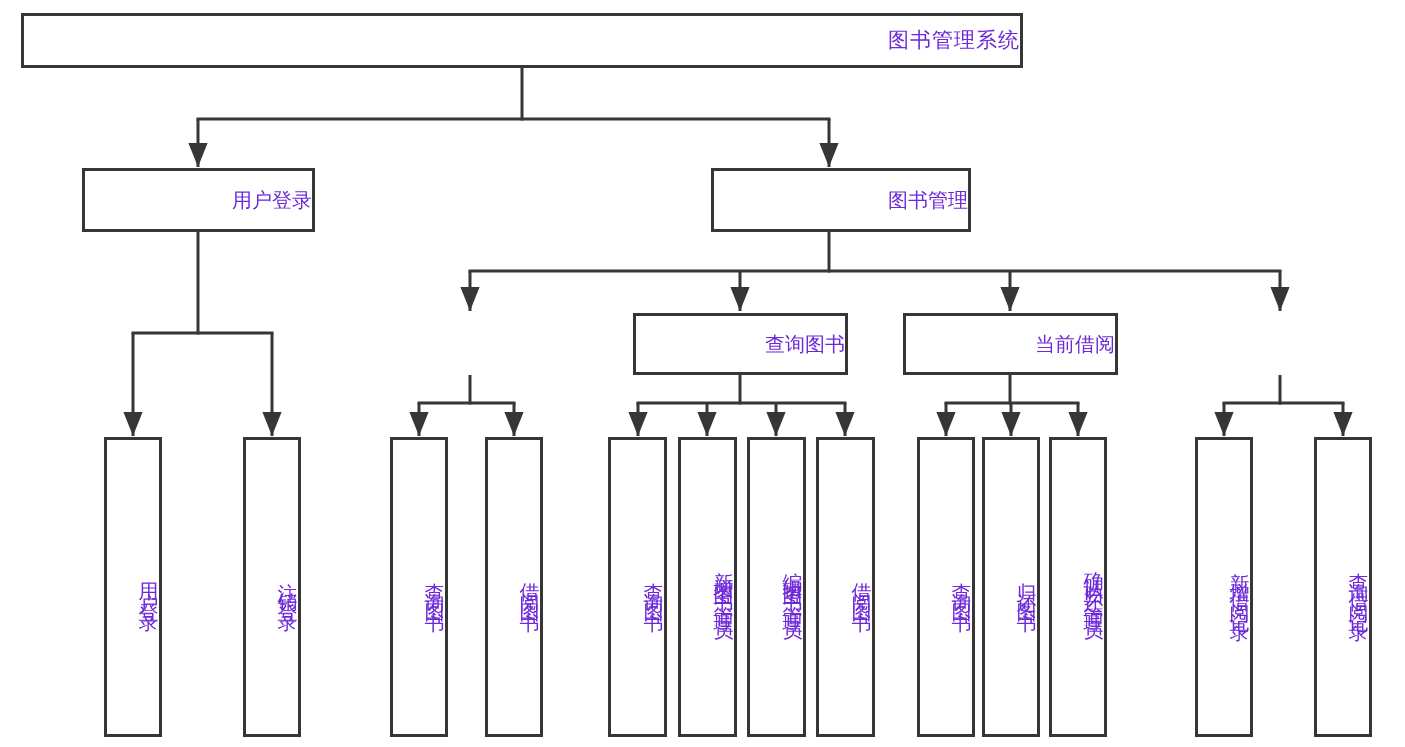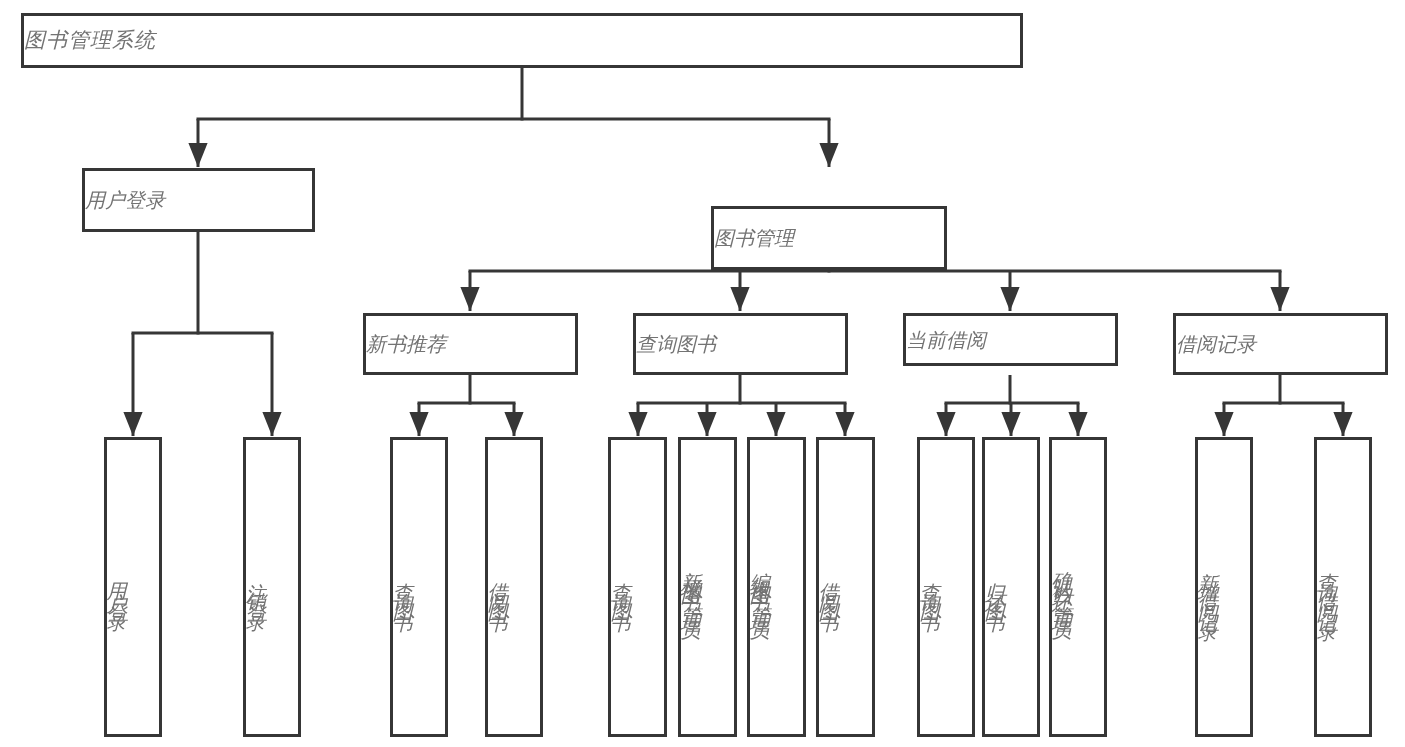--- a/index.html
+++ b/index.html
@@ -2,44 +2,44 @@
 <html><head>
 <meta charset="utf-8">
 <style>
   html,body{margin:0;padding:0;background:#fff;}
   .stage{
     position:relative;width:1405px;height:747px;background:#ffffff;
     font-family:"DejaVu Sans",sans-serif;overflow:hidden;
   }
   .box{
     position:absolute;box-sizing:border-box;border:3px solid #363636;background:#ffffff;
-    display:flex;align-items:center;justify-content:flex-start;
-    color:#737373;font-size:20px;line-height:1;z-index:2;font-style:italic;
+    display:flex;align-items:center;justify-content:flex-end;
+    color:#6d28d9;font-size:20px;line-height:1;z-index:2;
   }
   .box.root{font-size:21px;letter-spacing:1px;}
   .hlabel{white-space:nowrap;}
   .vtext{
     writing-mode:vertical-rl;
     letter-spacing:10px;
     white-space:nowrap;
   }
   .vtext.long{letter-spacing:7px;}
   svg.wires{position:absolute;left:0;top:0;z-index:1;pointer-events:none;}
   .watermark{
     position:absolute;left:1183px;top:716px;z-index:5;
     font-size:19px;color:#b4b4b4;letter-spacing:1px;white-space:nowrap;
     text-shadow:1px 1px 0 #ffffff,-1px -1px 0 #ffffff,1px -1px 0 #ffffff,-1px 1px 0 #ffffff;
   }
   
   .n-root{left:21px;top:13px;width:1002px;height:55px;}
   .n-userlogin{left:82px;top:168px;width:233px;height:64px;}
-  .n-bookmgmt{left:711px;top:168px;width:236px;height:64px;margin-top:38px;}
+  .n-bookmgmt{left:711px;top:168px;width:260px;height:64px;}
   .n-newbook{left:363px;top:313px;width:215px;height:62px;}
   .n-borrowbook{left:633px;top:313px;width:215px;height:62px;}
-  .n-currentborrow{left:903px;top:313px;width:215px;height:53px;}
+  .n-currentborrow{left:903px;top:313px;width:215px;height:62px;}
   .n-borrowrecord{left:1173px;top:313px;width:215px;height:62px;}
   .leaf{top:437px;width:58px;height:300px;}
   .n-leaf0{left:104px;}
   .n-leaf1{left:243px;}
   .n-leaf2{left:390px;}
   .n-leaf3{left:485px;}
   .n-leaf4{left:608px;width:59px;}
   .n-leaf5{left:678px;width:59px;}
   .n-leaf6{left:747px;width:59px;}
   .n-leaf7{left:816px;width:59px;}
@@ -108,31 +108,25 @@
     <span class="hlabel">图书管理系统</span>
   </div>
 
   <div class="box n-userlogin">
     <span class="hlabel">用户登录</span>
   </div>
   <div class="box n-bookmgmt">
     <span class="hlabel">图书管理</span>
   </div>
 
-  <div class="box n-newbook">
-    <span class="hlabel">新书推荐</span>
-  </div>
   <div class="box n-borrowbook">
     <span class="hlabel">查询图书</span>
   </div>
   <div class="box n-currentborrow">
     <span class="hlabel">当前借阅</span>
-  </div>
-  <div class="box n-borrowrecord">
-    <span class="hlabel">借阅记录</span>
   </div>
 
   <div class="box leaf n-leaf0">
     <span class="vtext">用户登录</span>
   </div>
   <div class="box leaf n-leaf1">
     <span class="vtext">注销登录</span>
   </div>
 
   <div class="box leaf n-leaf2">

